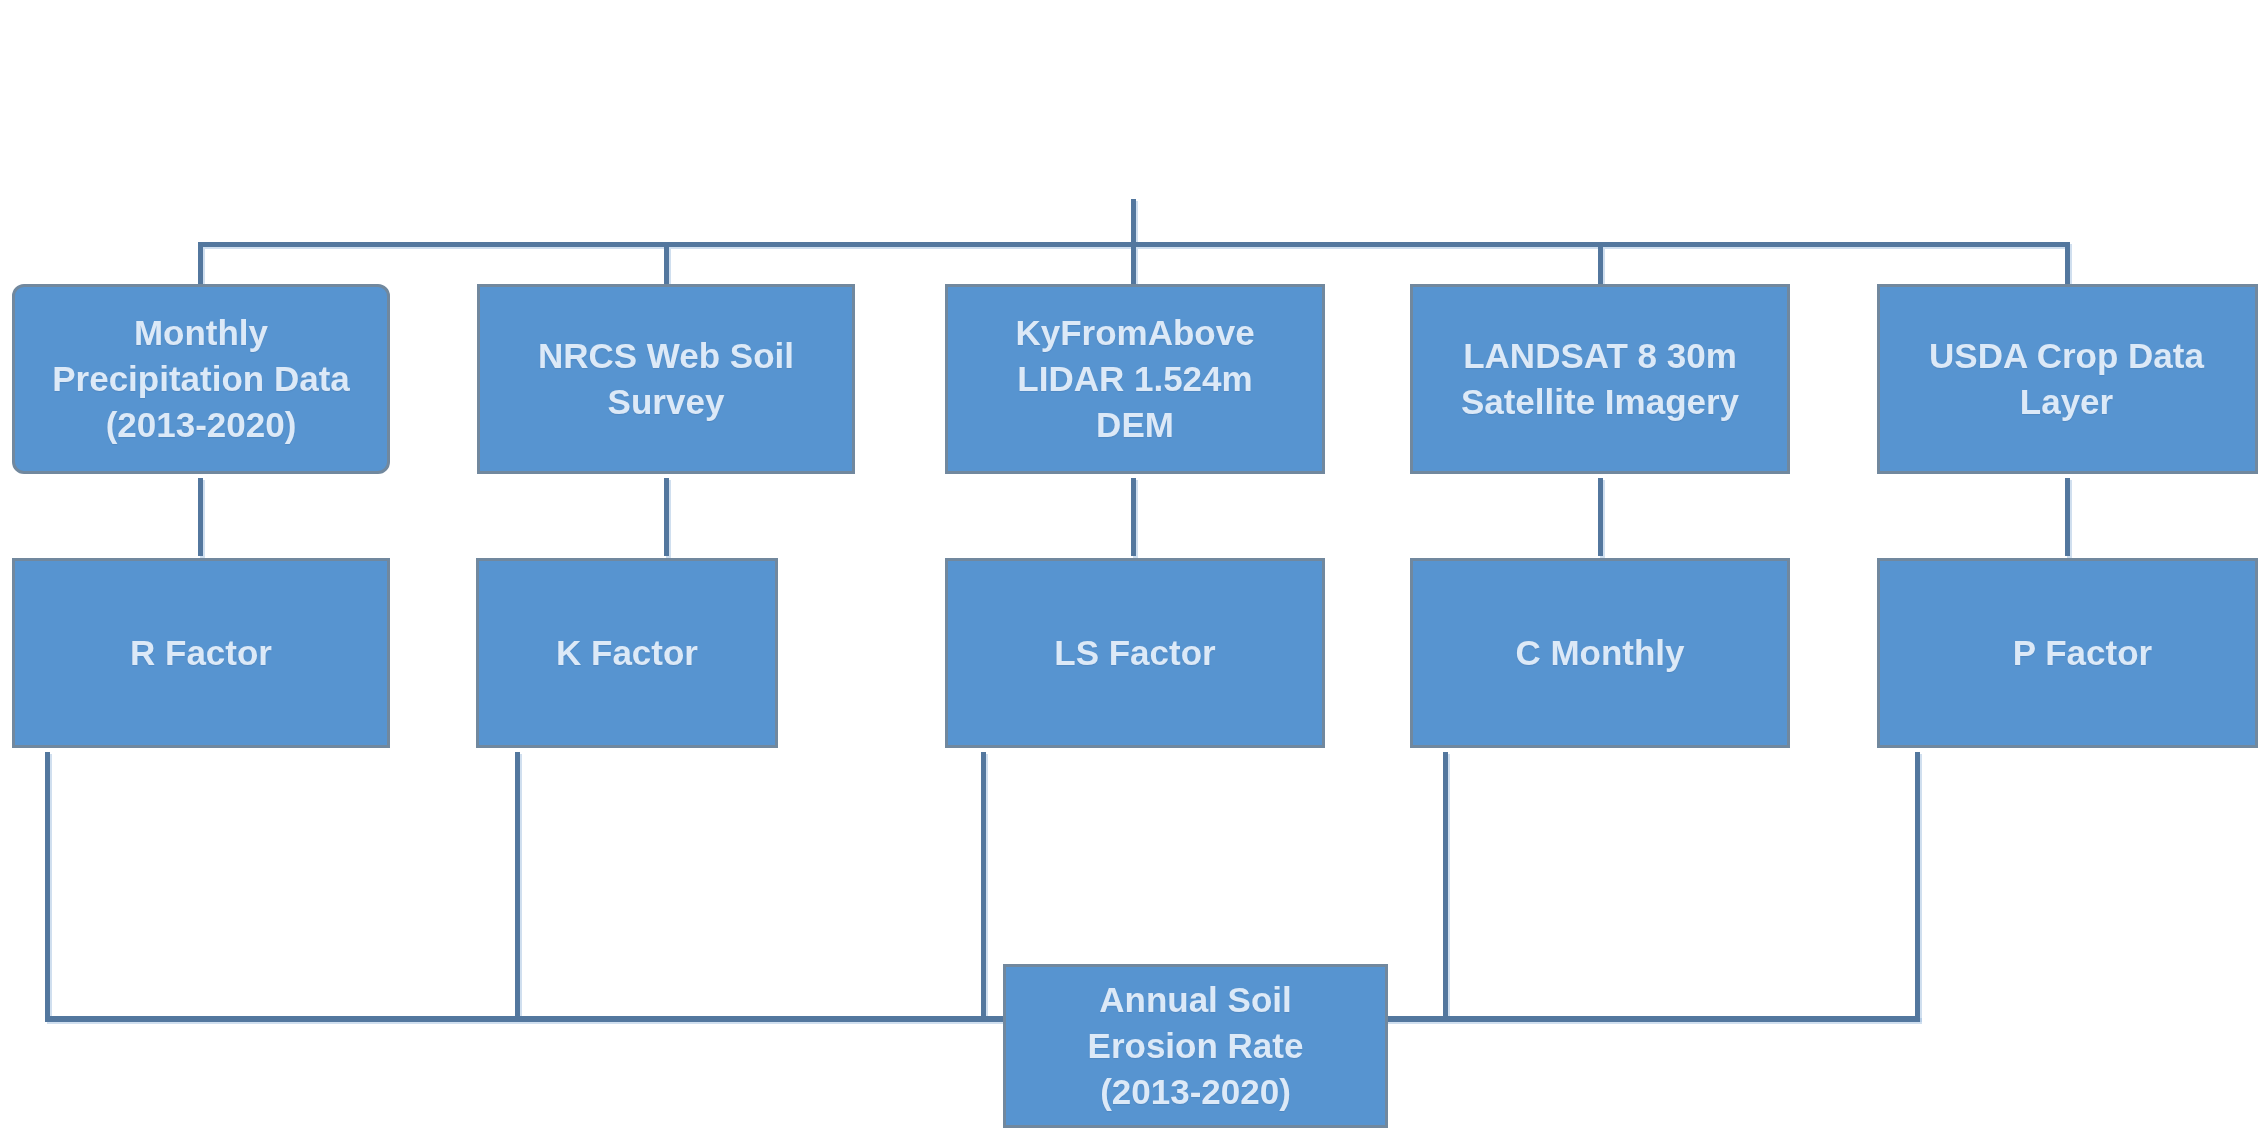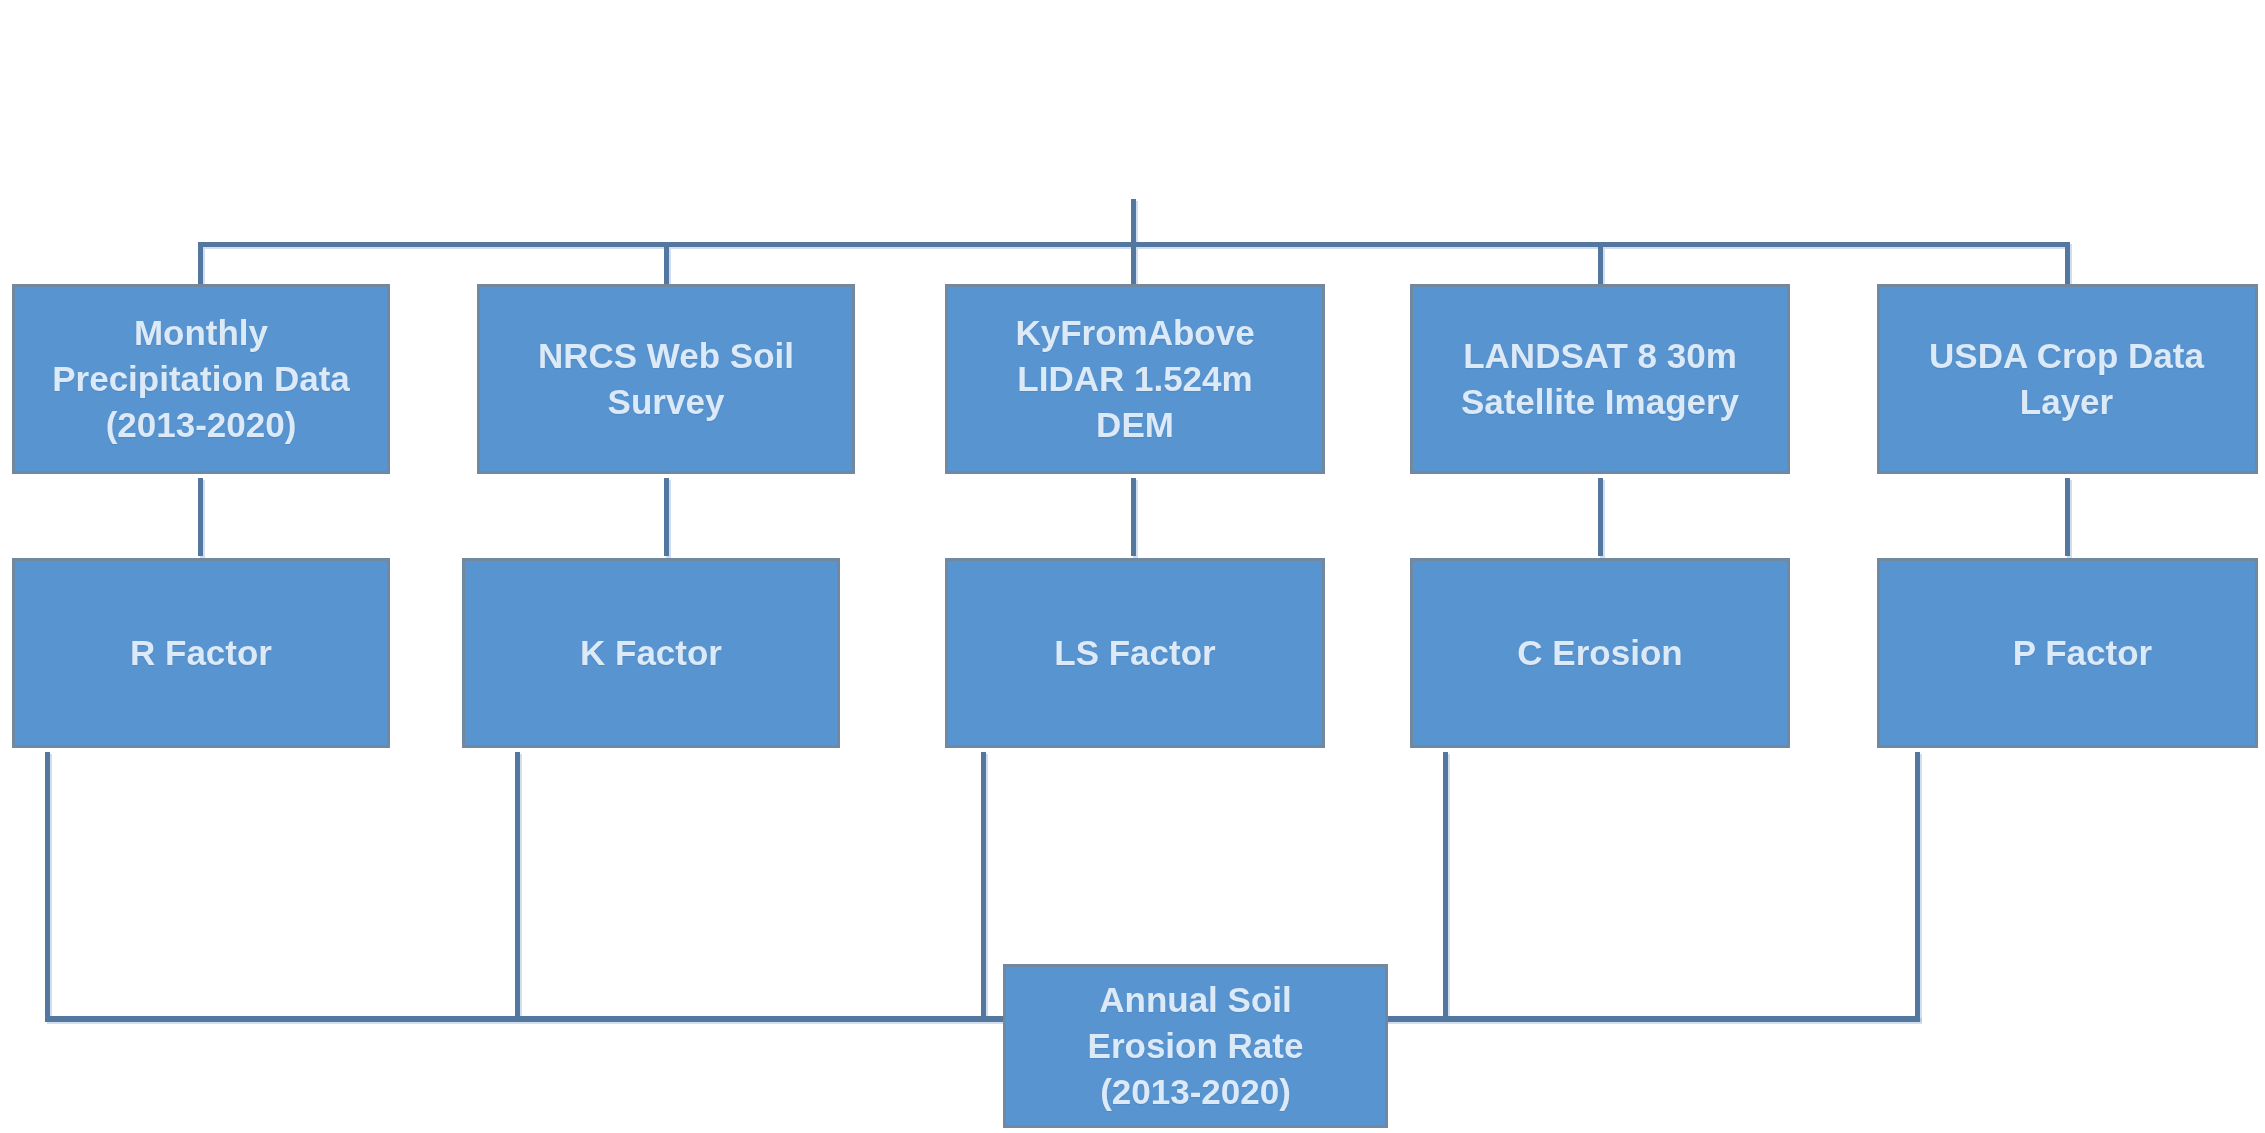--- a/index.html
+++ b/index.html
@@ -45,43 +45,43 @@
   <div class="line" style="left:1131px;top:199px;width:5px;height:46px;"></div>
 
   <div class="line" style="left:198px;top:242px;width:1872px;height:5px;"></div>
 
   <div class="line" style="left:198px;top:247px;width:5px;height:37px;"></div>
   <div class="line" style="left:664px;top:247px;width:5px;height:37px;"></div>
   <div class="line" style="left:1131px;top:247px;width:5px;height:37px;"></div>
   <div class="line" style="left:1598px;top:247px;width:5px;height:37px;"></div>
   <div class="line" style="left:2065px;top:247px;width:5px;height:37px;"></div>
 
-  <div class="node" style="left:12px;top:284px;width:378px;height:190px;">Monthly
+  <div class="node" style="left:12px;top:284px;width:378px;height:190px;border-radius:12px;">Monthly
 Precipitation Data
 (2013-2020)</div>
   <div class="node" style="left:477px;top:284px;width:378px;height:190px;">NRCS Web Soil
 Survey</div>
   <div class="node" style="left:945px;top:284px;width:380px;height:190px;">KyFromAbove
 LIDAR 1.524m
 DEM</div>
   <div class="node" style="left:1410px;top:284px;width:380px;height:190px;">LANDSAT 8 30m
 Satellite Imagery</div>
   <div class="node" style="left:1877px;top:284px;width:381px;height:190px;padding-left:12px;">USDA Crop Data
 Layer</div>
 
   <div class="line" style="left:198px;top:478px;width:5px;height:78px;"></div>
   <div class="line" style="left:664px;top:478px;width:5px;height:78px;"></div>
   <div class="line" style="left:1131px;top:478px;width:5px;height:78px;"></div>
   <div class="line" style="left:1598px;top:478px;width:5px;height:78px;"></div>
   <div class="line" style="left:2065px;top:478px;width:5px;height:78px;"></div>
 
   <div class="node" style="left:12px;top:558px;width:378px;height:190px;">R Factor</div>
-  <div class="node" style="left:462px;top:558px;width:378px;height:190px;">K Factor</div>
+  <div class="node" style="left:476px;top:558px;width:302px;height:190px;">K Factor</div>
   <div class="node" style="left:945px;top:558px;width:380px;height:190px;">LS Factor</div>
-  <div class="node" style="left:1410px;top:558px;width:380px;height:190px;">C Erosion</div>
+  <div class="node" style="left:1410px;top:558px;width:380px;height:190px;">C Monthly</div>
   <div class="node" style="left:1877px;top:558px;width:381px;height:190px;padding-left:44px;">P Factor</div>
 
   <div class="line" style="left:45px;top:752px;width:5px;height:268px;"></div>
   <div class="line" style="left:515px;top:752px;width:5px;height:268px;"></div>
   <div class="line" style="left:981px;top:752px;width:5px;height:268px;"></div>
   <div class="line" style="left:1443px;top:752px;width:5px;height:268px;"></div>
   <div class="line" style="left:1915px;top:752px;width:5px;height:268px;"></div>
 
   <div class="line" style="left:45px;top:1016px;width:960px;height:6px;"></div>
   <div class="line" style="left:1386px;top:1016px;width:534px;height:6px;"></div>

